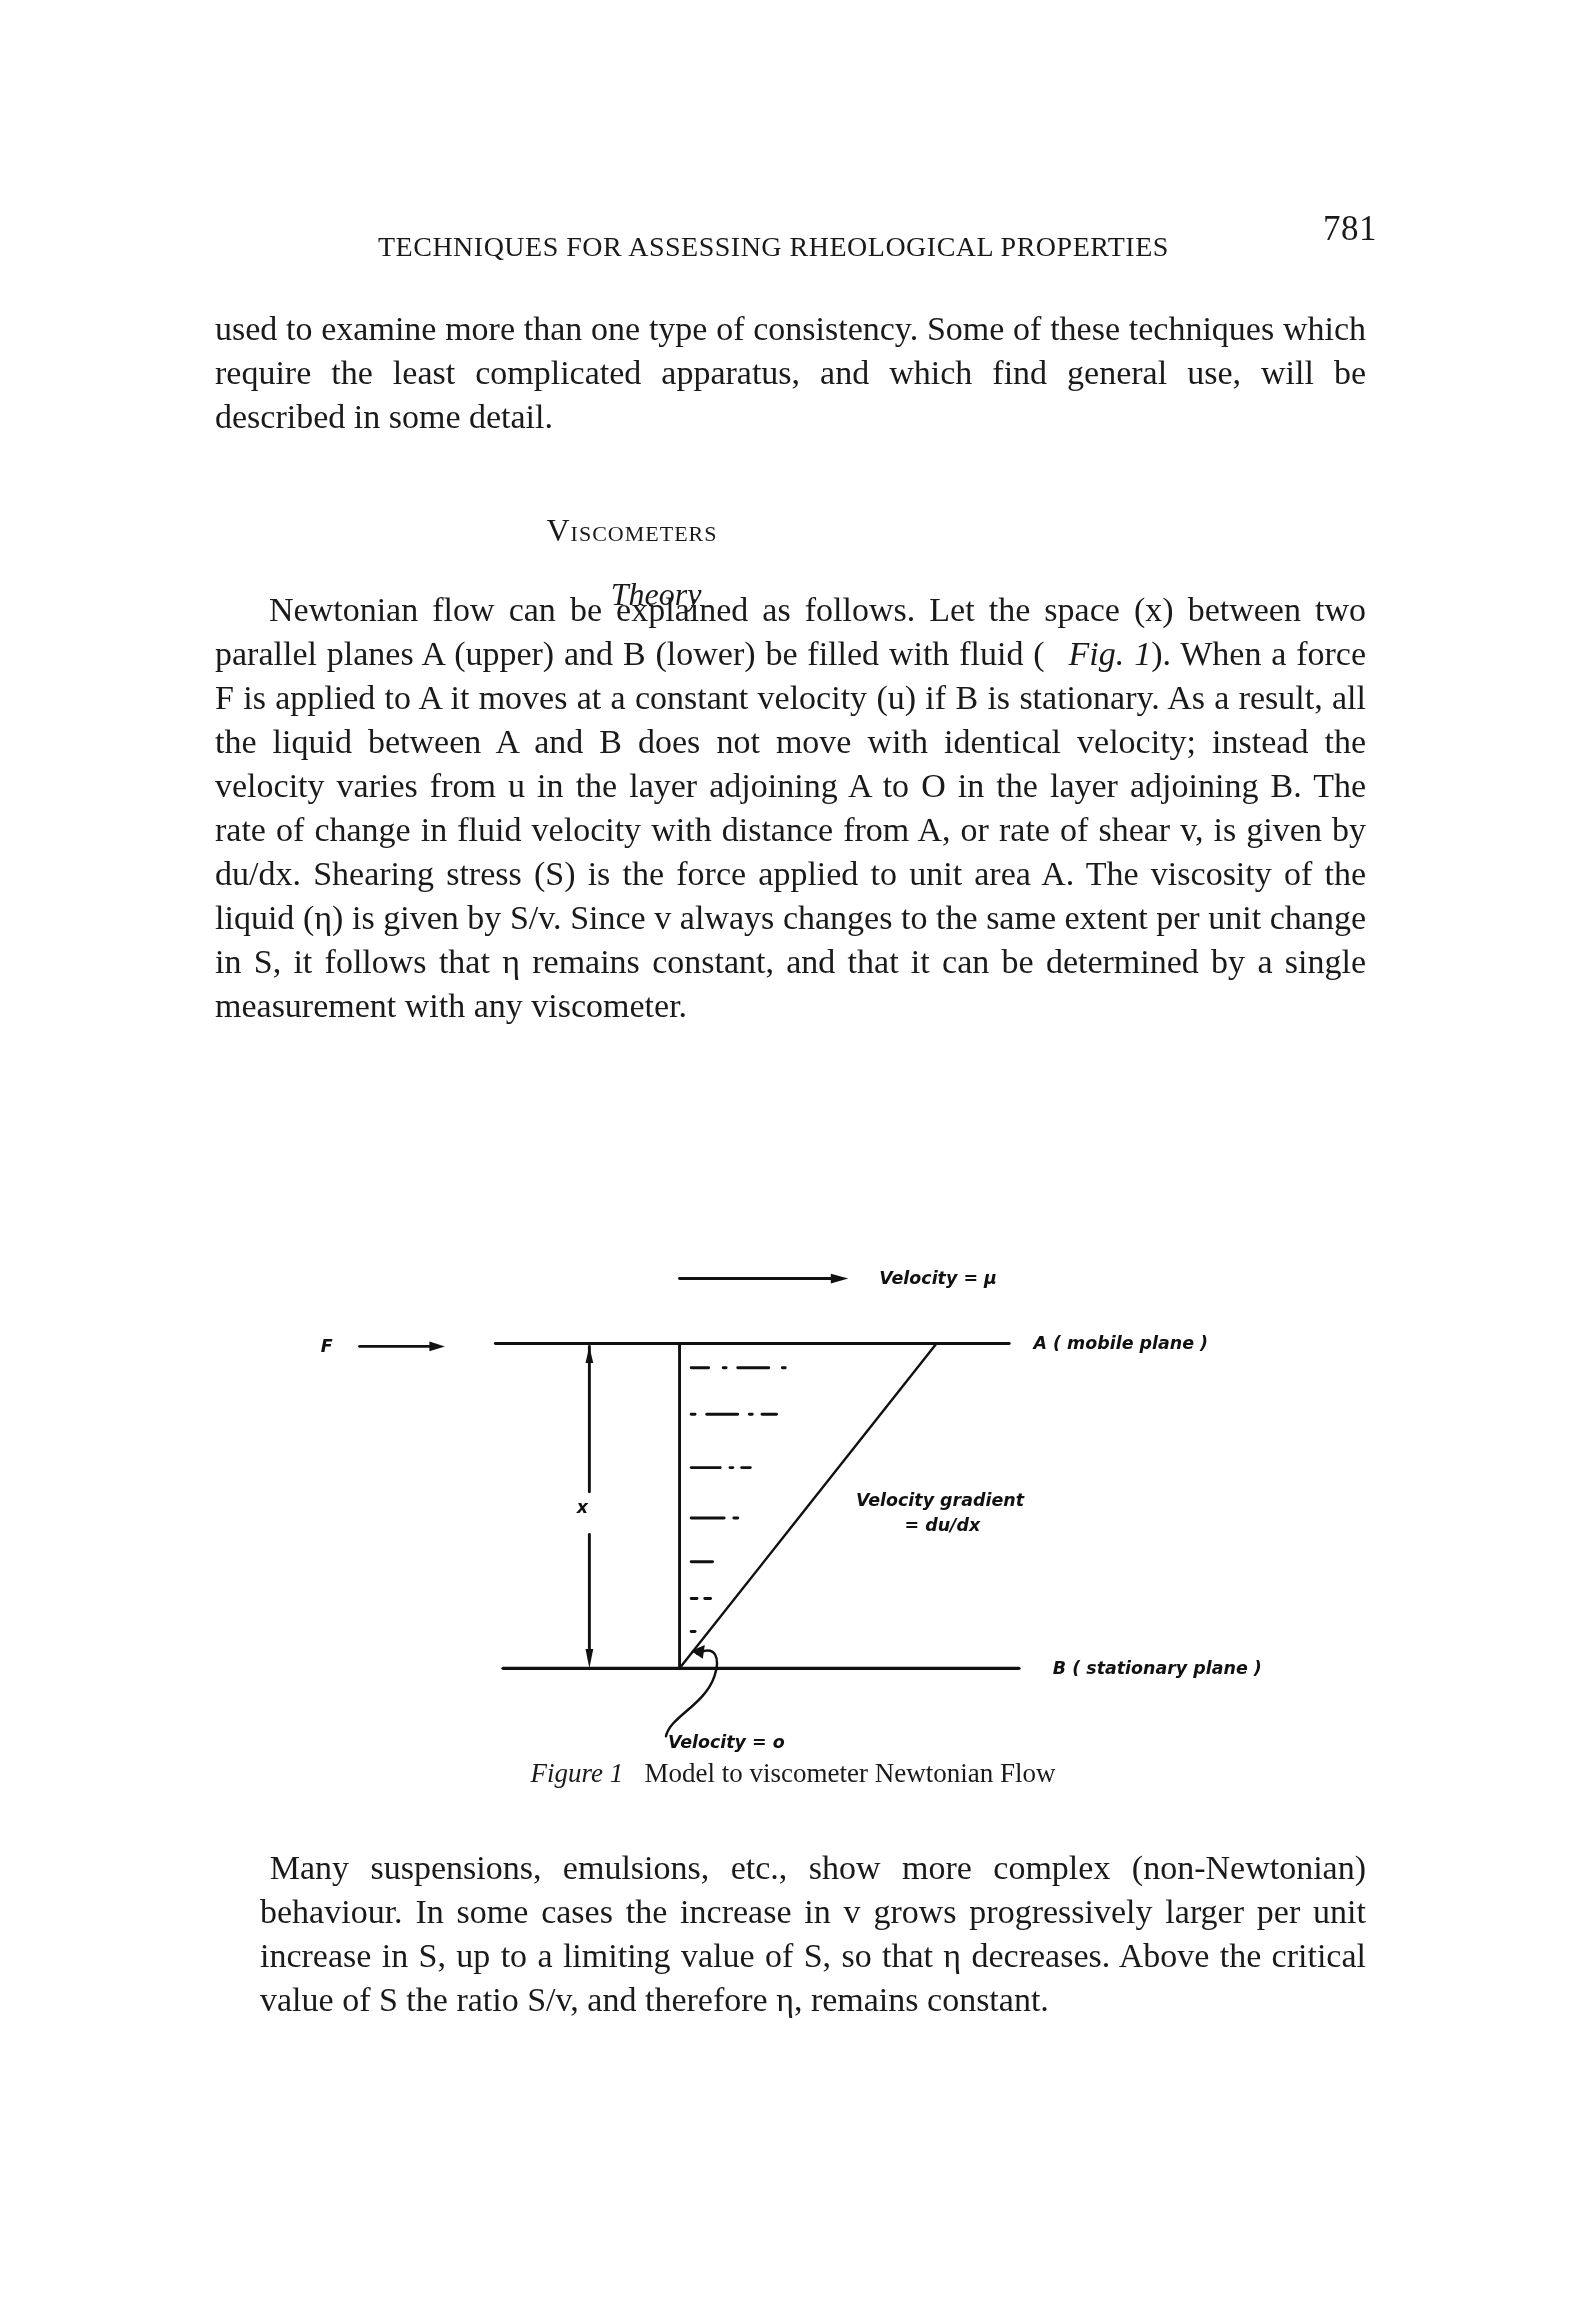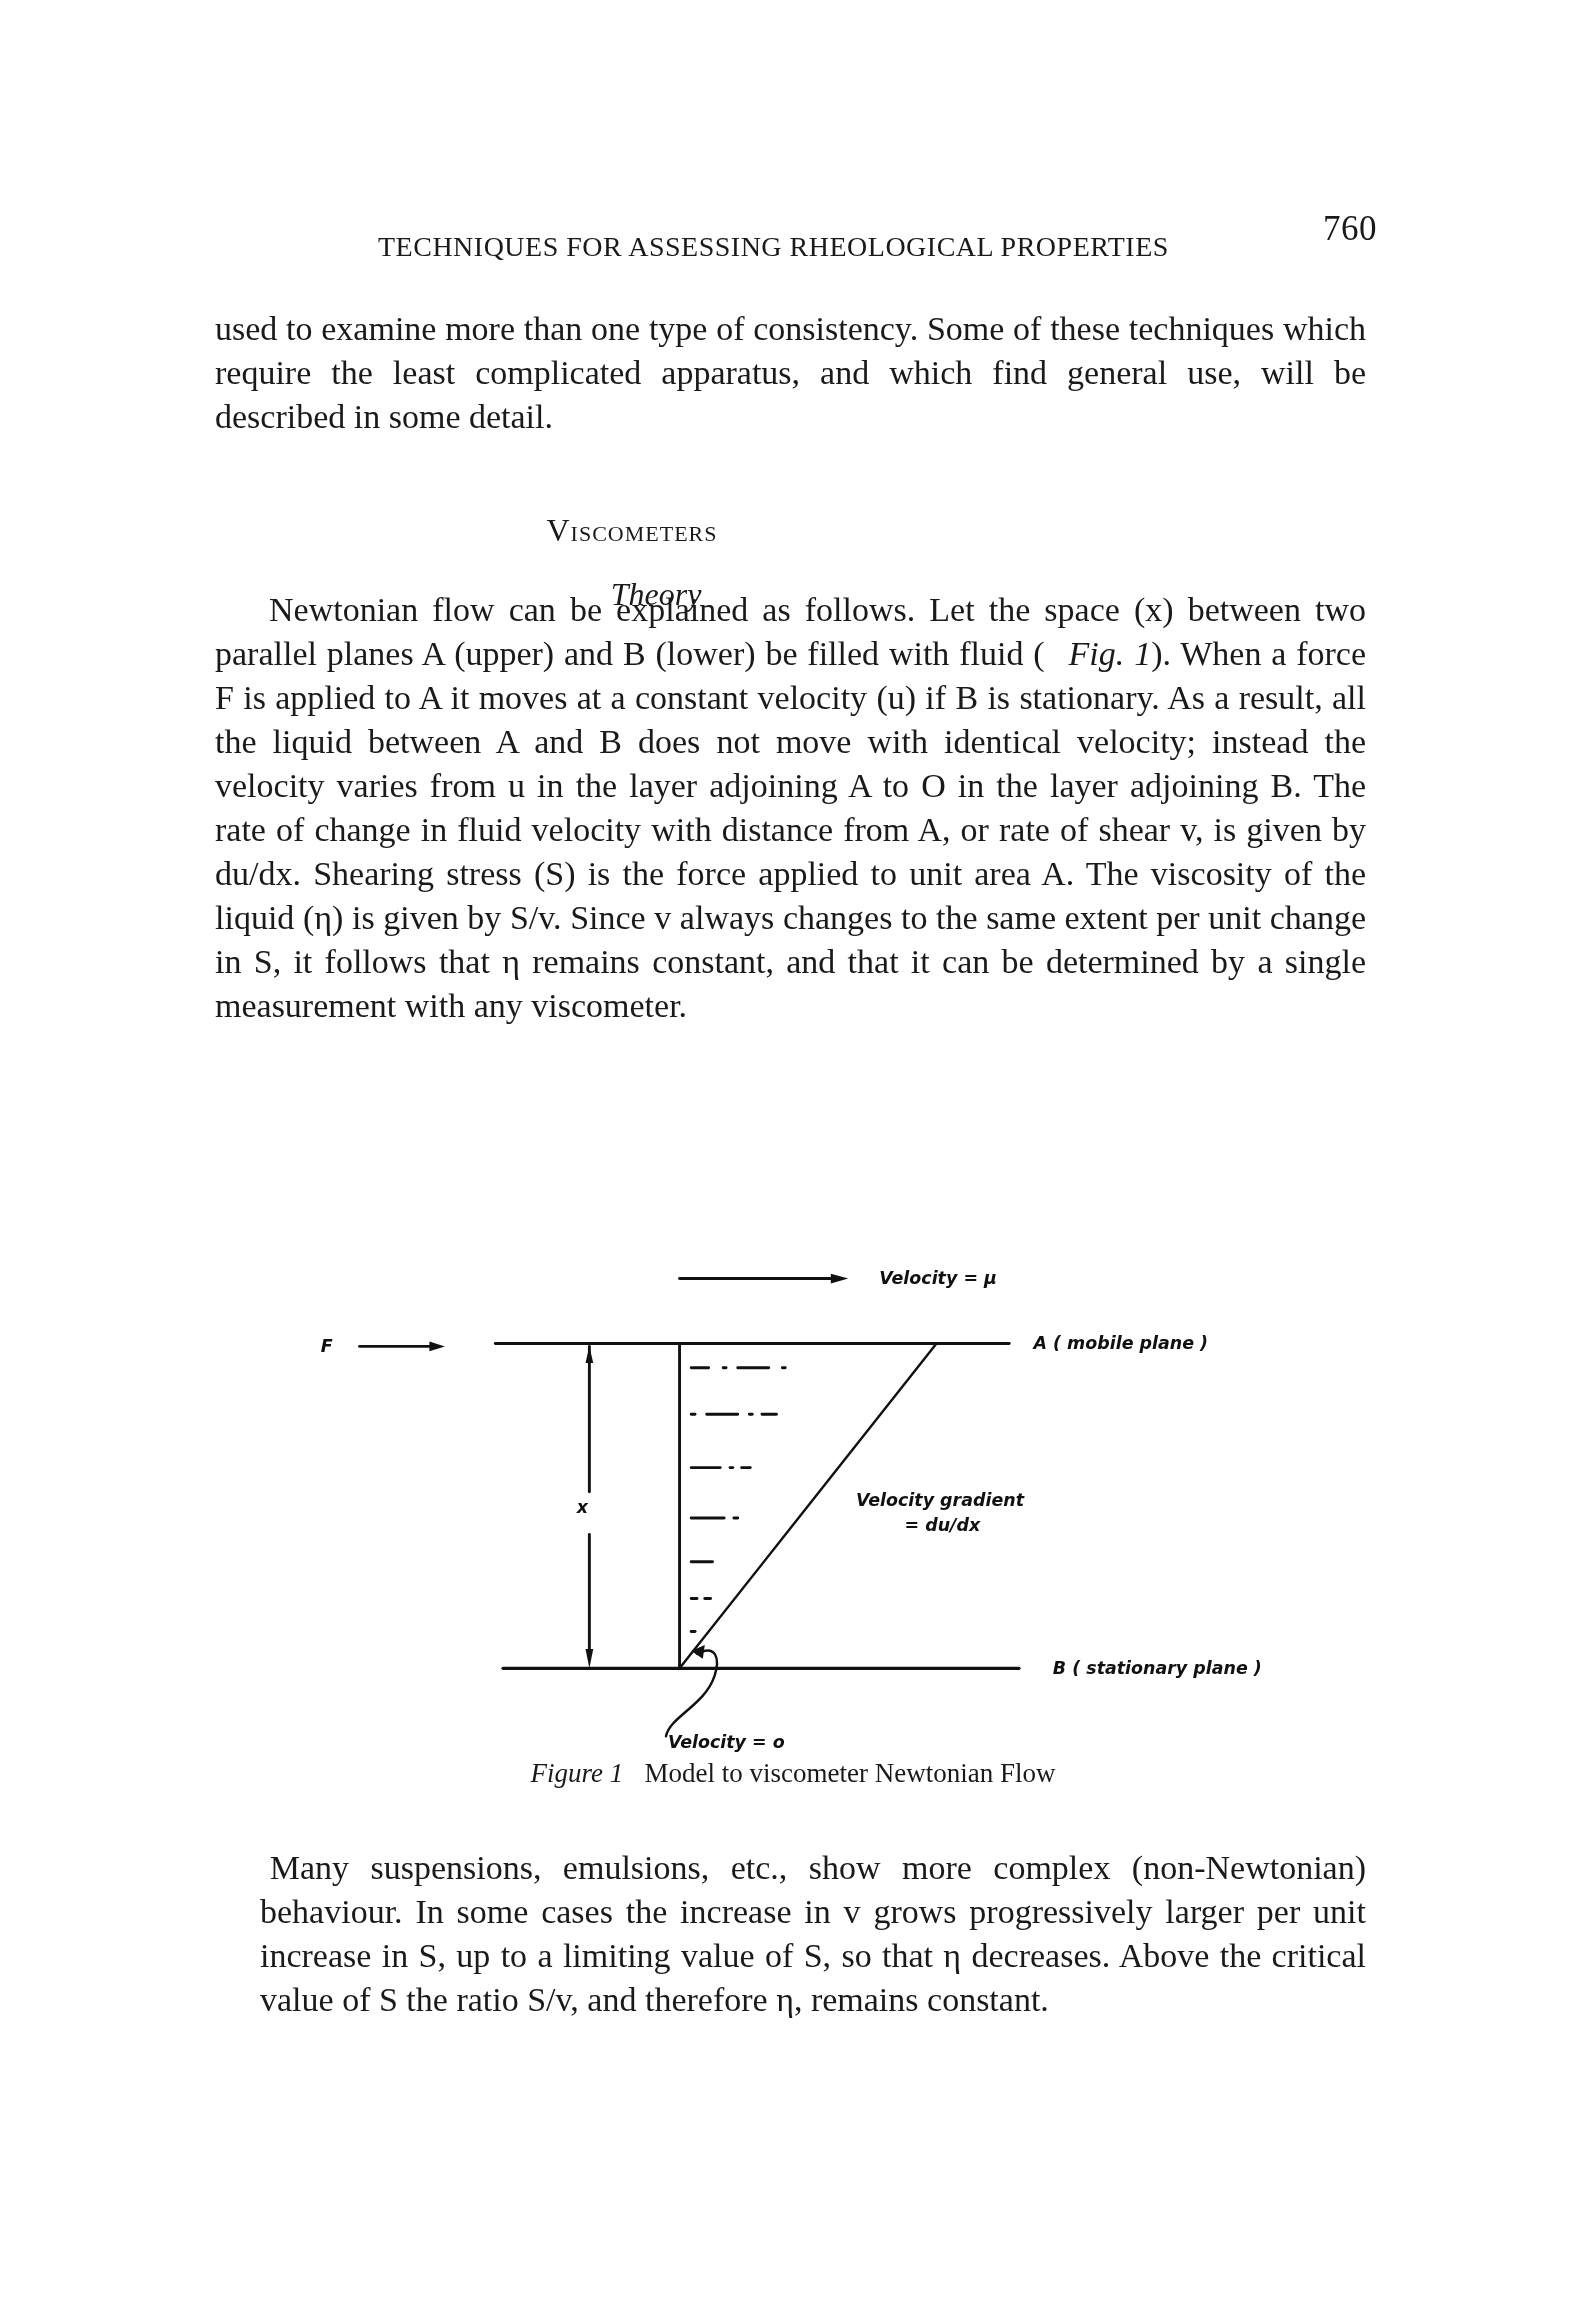--- a/index.html
+++ b/index.html
@@ -22,21 +22,21 @@
          font-size:18px; fill:#111; }
   .caption { position:absolute; top:1758px; left:0; width:1586px; text-align:center;
          font-size:27px; }
   .caption .cap-num { font-style:italic; margin-right:21.3px;margin-top:36px; }
 </style>
 </head>
 <body>
 
 <div class="running-head">
   <span class="title">TECHNIQUES FOR ASSESSING RHEOLOGICAL PROPERTIES</span>
-  <span class="pageno">760</span>
+  <span class="pageno">781</span>
 </div>
 
 <div class="text-block" style="top:307px;">
   <p>used to examine more than one type of consistency. Some of these techniques which require the least complicated apparatus, and which find general use, will be described in some detail.</p>
 </div>
 
 <div class="heading smallcaps" style="top:472px;">Viscometers</div>
 <div class="heading italic" style="top:536px;">Theory</div>
 
 <div class="text-block" style="top:588px;">

